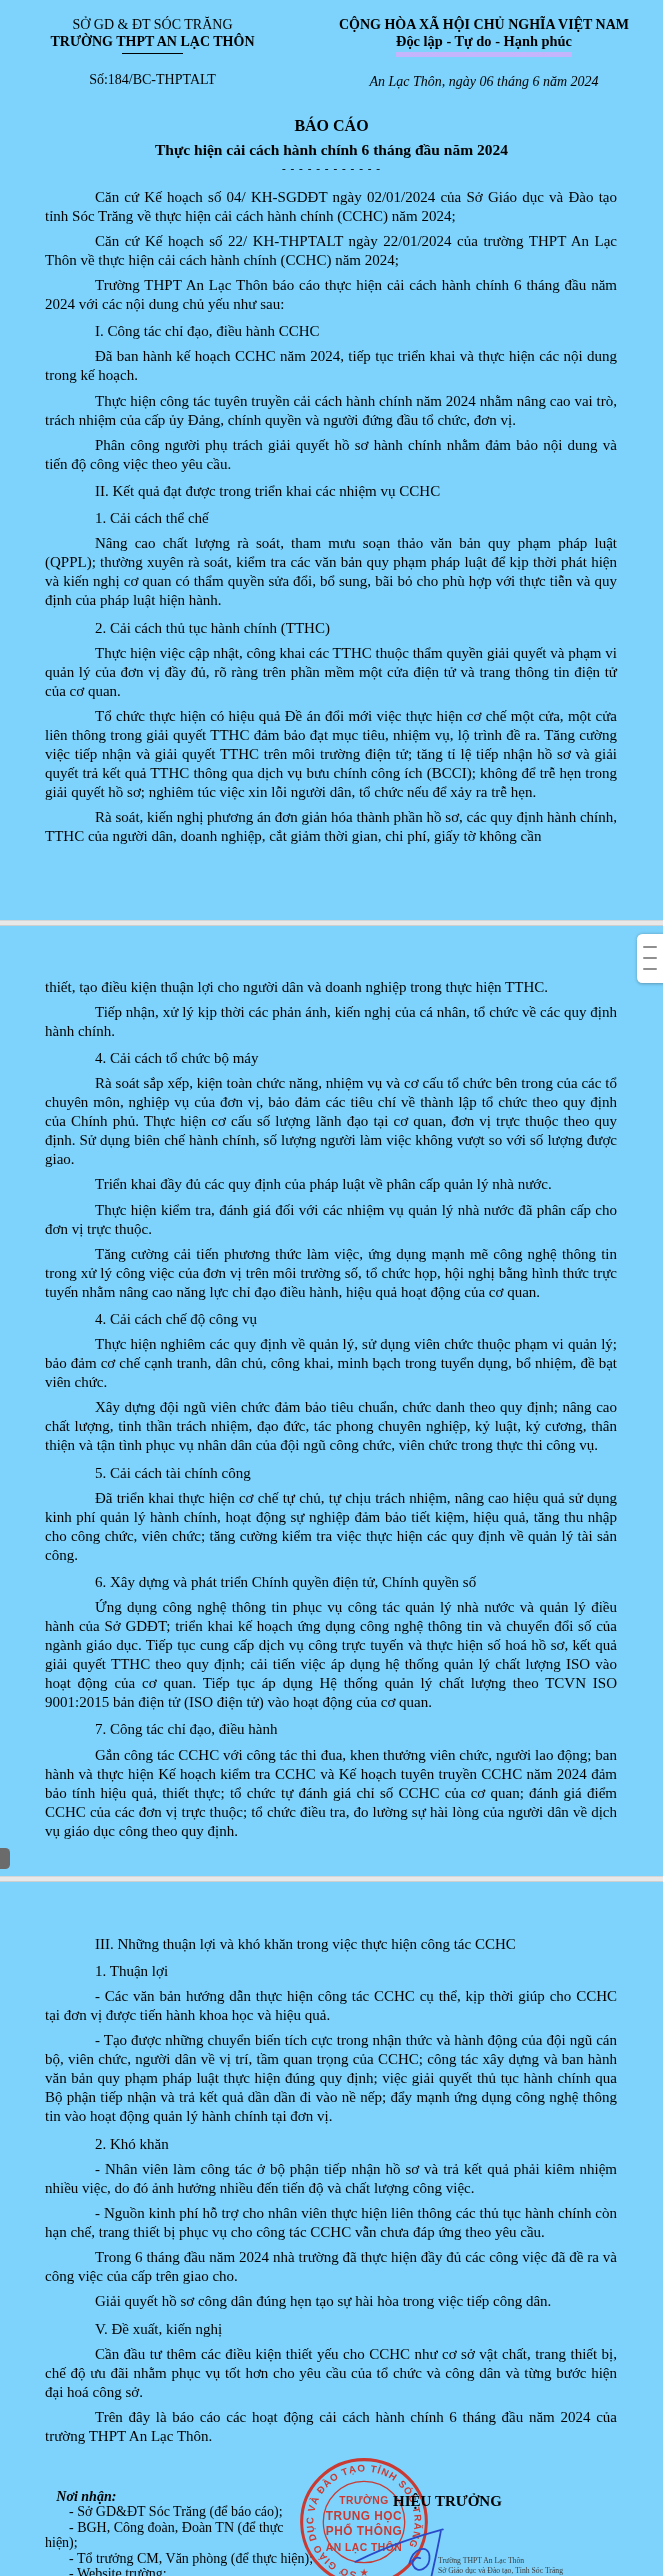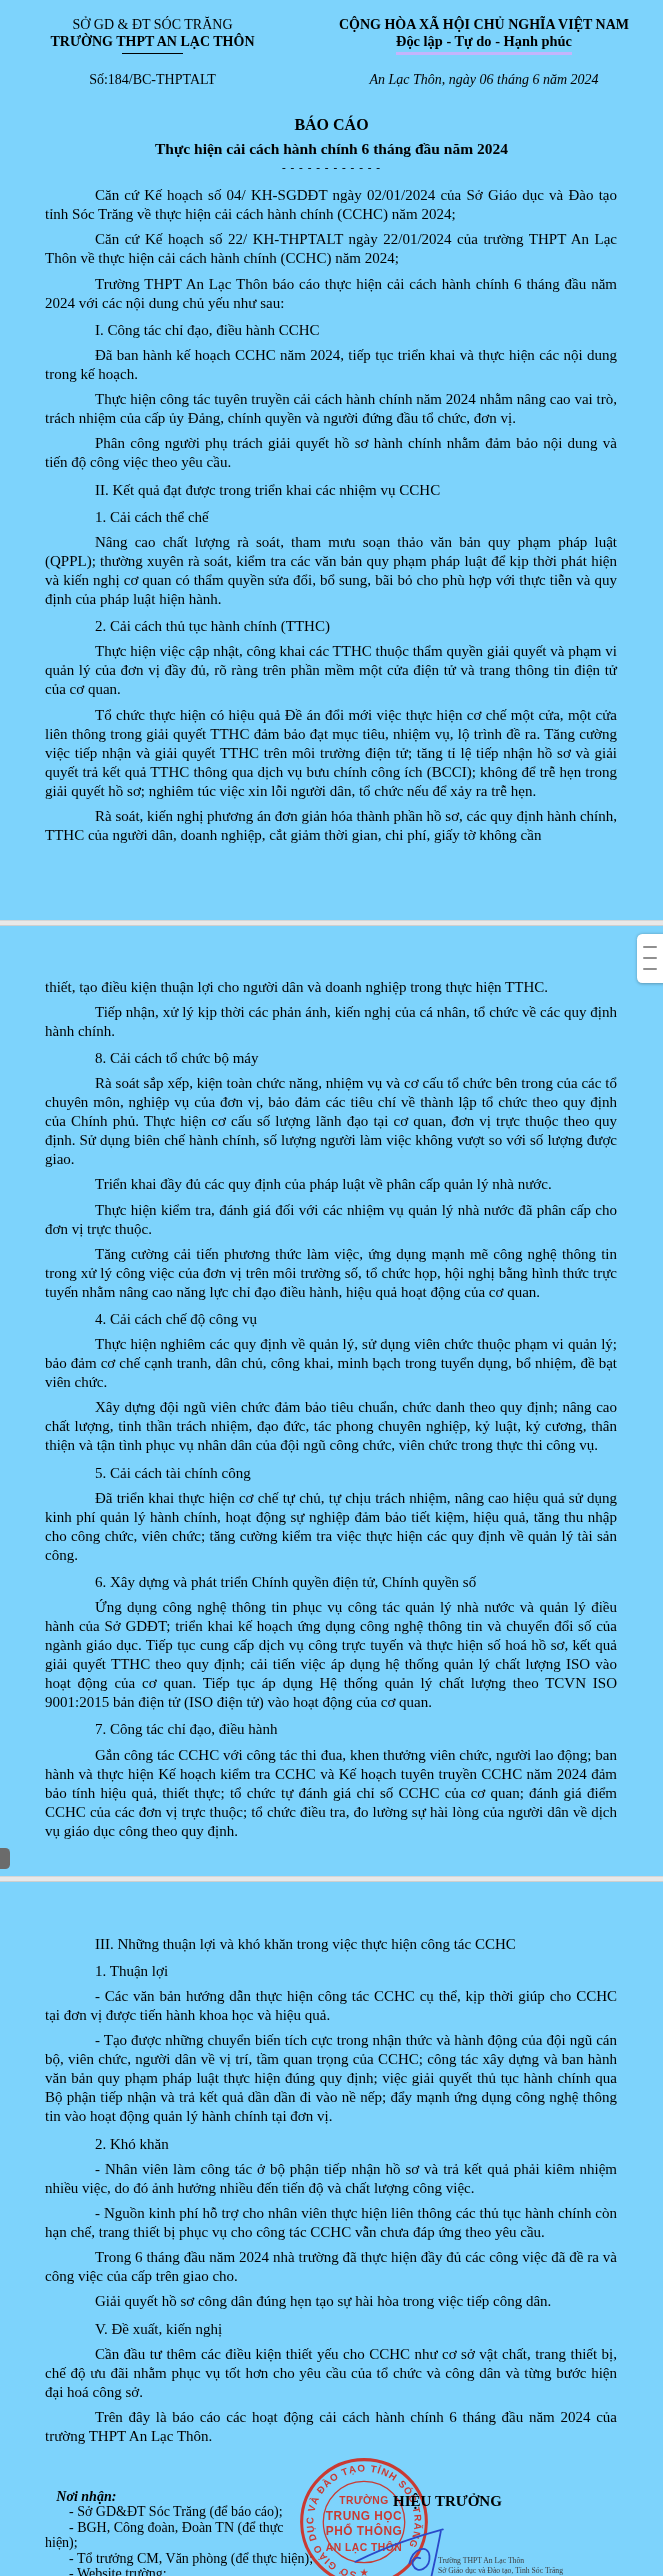--- a/index.html
+++ b/index.html
@@ -18,21 +18,21 @@
 
   
   .hdr { display:flex; }
   .hdr-left  { width:46%; text-align:center; font-size:14px; line-height:17.5px; }
   .hdr-right { width:54%; text-align:center; font-size:14px; line-height:17.5px; }
   .org-parent { font-weight:normal; }
   .org-name   { font-weight:bold; }
   .hdr-rule   { width:61px; border-bottom:1px solid #000; margin:2.1px auto 0 auto; }
   .doc-number { margin-top:17.5px; }
   .motto-1 { font-weight:bold; }
-  .motto-2 { font-weight:bold; font-size:14.4px; display:inline-block; border-bottom:3px solid #c4b5fd; padding-bottom:1px; }
+  .motto-2 { font-weight:bold; font-size:14.4px; display:inline-block; border-bottom:5px solid #c4b5fd; padding-bottom:1px; }
   .place-date { margin-top:16px; font-style:italic; }
 
   
   .title-block { text-align:center; margin-top:27px; }
   .title-main { font-weight:bold; font-size:16px; }
   .title-sub  { font-weight:bold; font-size:15.5px; margin-top:6.2px; }
   .title-div  { font-weight:bold; font-size:11.3px; letter-spacing:1px; margin-top:3.1px; }
 
   
   .para {
@@ -115,21 +115,21 @@
     <div class="para">Thực hiện việc cập nhật, công khai các TTHC thuộc thẩm quyền giải quyết và phạm vi quản lý của đơn vị đầy đủ, rõ ràng trên phần mềm một cửa điện tử và trang thông tin điện tử của cơ quan.</div>
     <div class="para">Tổ chức thực hiện có hiệu quả Đề án đổi mới việc thực hiện cơ chế một cửa, một cửa liên thông trong giải quyết TTHC đảm bảo đạt mục tiêu, nhiệm vụ, lộ trình đề ra. Tăng cường việc tiếp nhận và giải quyết TTHC trên môi trường điện tử; tăng tỉ lệ tiếp nhận hồ sơ và giải quyết trả kết quả TTHC thông qua dịch vụ bưu chính công ích (BCCI); không để trễ hẹn trong giải quyết hồ sơ; nghiêm túc việc xin lỗi người dân, tổ chức nếu để xảy ra trễ hẹn.</div>
     <div class="para">Rà soát, kiến nghị phương án đơn giản hóa thành phần hồ sơ, các quy định hành chính, TTHC của người dân, doanh nghiệp, cắt giảm thời gian, chi phí, giấy tờ không cần</div>
   </div>
 
   <div class="page-sep" id="sep1"></div>
 
   <div class="page" id="page2">
     <div class="para cont" style="margin-top:0;">thiết, tạo điều kiện thuận lợi cho người dân và doanh nghiệp trong thực hiện TTHC.</div>
     <div class="para">Tiếp nhận, xử lý kịp thời các phản ánh, kiến nghị của cá nhân, tổ chức về các quy định hành chính.</div>
-    <div class="heading">8. Cải cách tổ chức bộ máy</div>
+    <div class="heading">4. Cải cách tổ chức bộ máy</div>
     <div class="para">Rà soát sắp xếp, kiện toàn chức năng, nhiệm vụ và cơ cấu tổ chức bên trong của các tổ chuyên môn, nghiệp vụ của đơn vị, bảo đảm các tiêu chí về thành lập tổ chức theo quy định của Chính phủ. Thực hiện cơ cấu số lượng lãnh đạo tại cơ quan, đơn vị trực thuộc theo quy định. Sử dụng biên chế hành chính, số lượng người làm việc không vượt so với số lượng được giao.</div>
     <div class="para">Triển khai đầy đủ các quy định của pháp luật về phân cấp quản lý nhà nước.</div>
     <div class="para">Thực hiện kiểm tra, đánh giá đối với các nhiệm vụ quản lý nhà nước đã phân cấp cho đơn vị trực thuộc.</div>
     <div class="para">Tăng cường cải tiến phương thức làm việc, ứng dụng mạnh mẽ công nghệ thông tin trong xử lý công việc của đơn vị trên môi trường số, tổ chức họp, hội nghị bằng hình thức trực tuyến nhằm nâng cao năng lực chỉ đạo điều hành, hiệu quả hoạt động của cơ quan.</div>
     <div class="heading">4. Cải cách chế độ công vụ</div>
     <div class="para">Thực hiện nghiêm các quy định về quản lý, sử dụng viên chức thuộc phạm vi quản lý; bảo đảm cơ chế cạnh tranh, dân chủ, công khai, minh bạch trong tuyển dụng, bổ nhiệm, đề bạt viên chức.</div>
     <div class="para">Xây dựng đội ngũ viên chức đảm bảo tiêu chuẩn, chức danh theo quy định; nâng cao chất lượng, tinh thần trách nhiệm, đạo đức, tác phong chuyên nghiệp, kỷ luật, kỷ cương, thân thiện và tận tình phục vụ nhân dân của đội ngũ công chức, viên chức trong thực thi công vụ.</div>
     <div class="heading">5. Cải cách tài chính công</div>
     <div class="para">Đã triển khai thực hiện cơ chế tự chủ, tự chịu trách nhiệm, nâng cao hiệu quả sử dụng kinh phí quản lý hành chính, hoạt động sự nghiệp đảm bảo tiết kiệm, hiệu quả, tăng thu nhập cho công chức, viên chức; tăng cường kiểm tra việc thực hiện các quy định về quản lý tài sản công.</div>
     <div class="heading">6. Xây dựng và phát triển Chính quyền điện tử, Chính quyền số</div>

